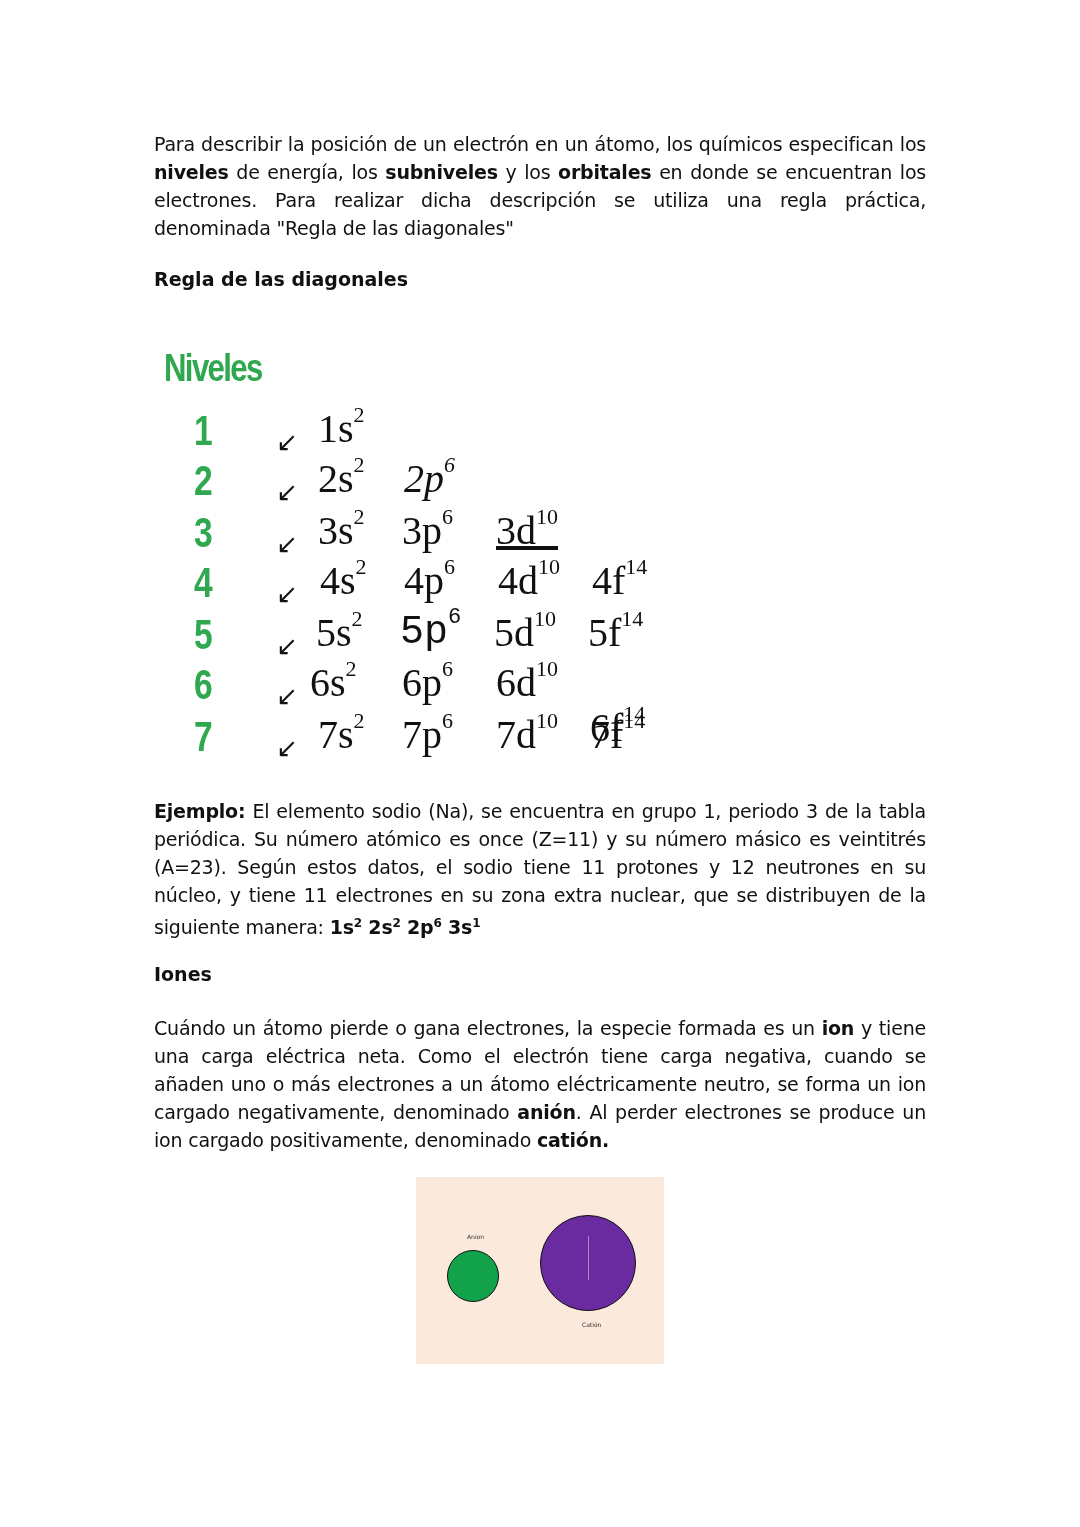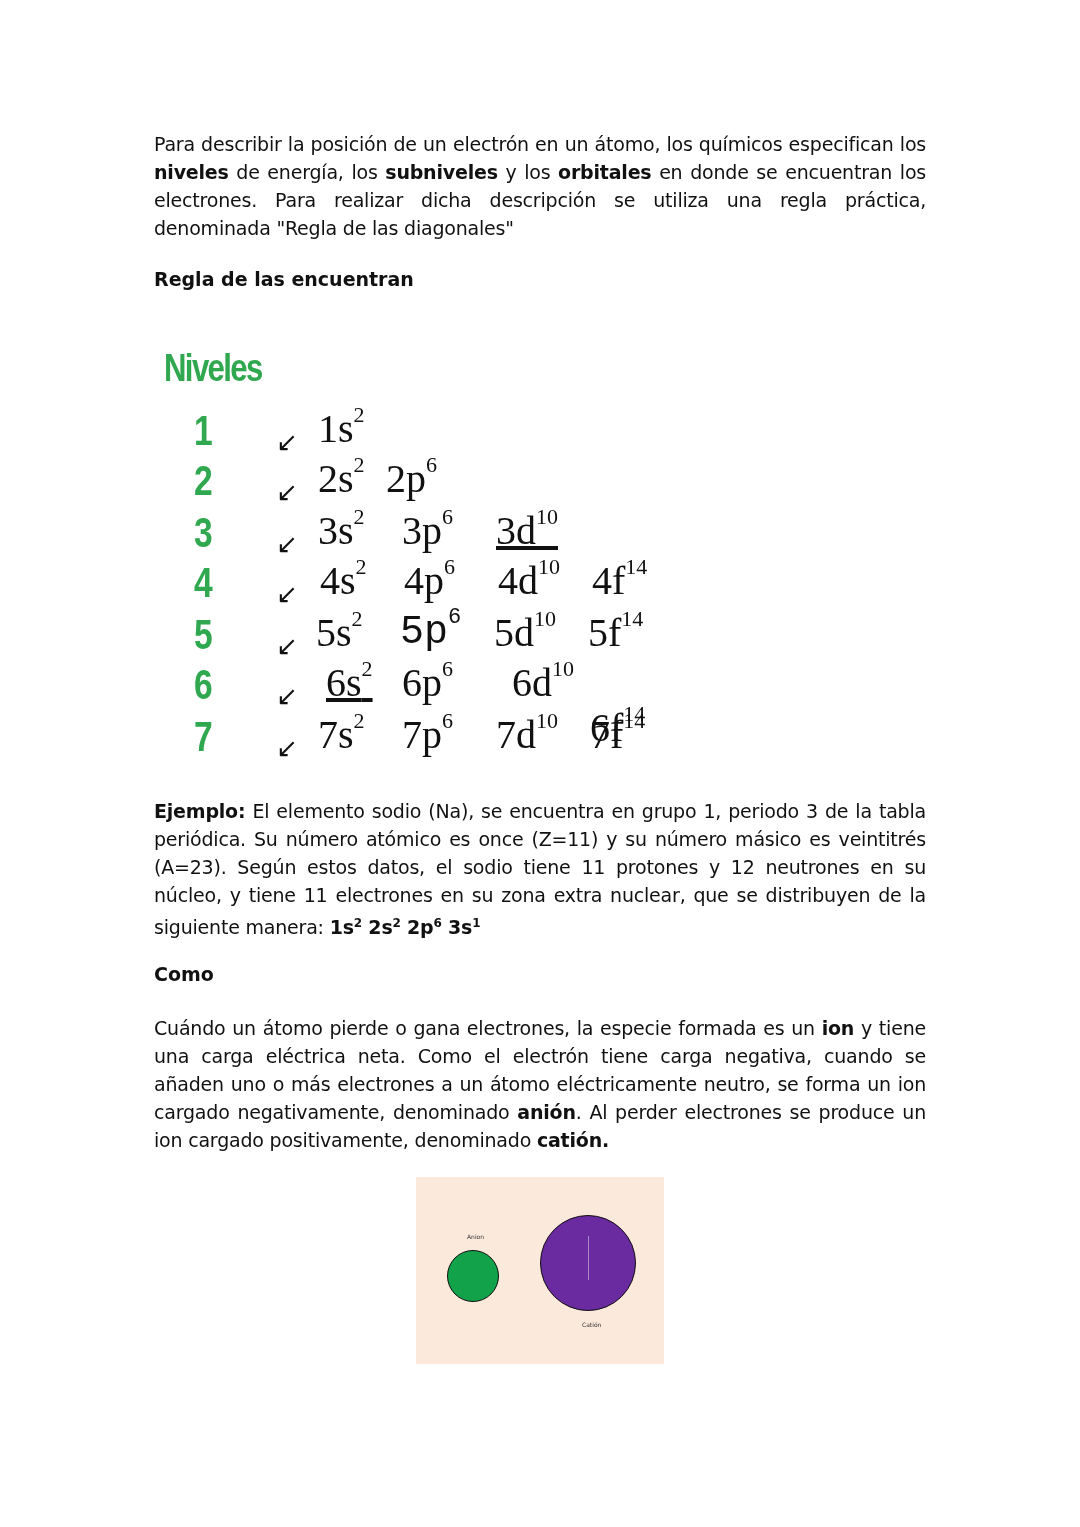--- a/index.html
+++ b/index.html
@@ -26,72 +26,72 @@
            background: #12a24a; border: 1.5px solid #111; }
   .cation { position: absolute; left: 124px; top: 38px; width: 94px; height: 94px; border-radius: 50%;
             background: #6a2aa0; border: 1.5px solid #111; }
   .cation::after { content: ""; position: absolute; left: 47px; top: 20px; width: 1px; height: 44px; background: #a98ac6; }
 </style>
 </head>
 <body>
 
 <div class="para" style="top:130px;"><span>Para describir la posición de un electrón en un átomo, los químicos especifican</span> <span>los </span><b>niveles</b><span> de energía, los </span><b>subniveles</b><span> y los </span><b>orbitales</b><span> en donde se encuentran los electrones. Para realizar dicha descripción se utiliza una regla práctica, denominada "Regla de las diagonales"</span></div>
 
-<div class="heading" style="top:268px;">Regla de las encuentran</div>
+<div class="heading" style="top:268px;">Regla de las diagonales</div>
 
 <div class="diagram" id="diagram">
   <div class="niveles-title">Niveles</div>
 <div class="lvl" style="top: 82px;">1</div>
     <div class="lvl" style="top: 132px;">2</div>
     <div class="lvl" style="top: 184px;">3</div>
     <div class="lvl" style="top: 234px;">4</div>
     <div class="lvl" style="top: 286px;">5</div>
     <div class="lvl" style="top: 336px;">6</div>
     <div class="lvl" style="top: 388px;">7</div>
     <div class="orb" style="left: 168px; top: 84px;">1s<sup>2</sup></div>
     <div class="arrow" style="left: 126px; top: 102px;">↙</div>
     <div class="orb" style="left: 168px; top: 134px;">2s<sup>2</sup></div>
-    <div class="orb" style="left: 236px; top: 134px;">2p<sup>6</sup></div>
+    <div class="orb" style="left: 254px; top: 134px; font-style: italic;">2p<sup>6</sup></div>
     <div class="arrow" style="left: 126px; top: 152px;">↙</div>
     <div class="orb" style="left: 168px; top: 186px;">3s<sup>2</sup></div>
     <div class="orb" style="left: 252px; top: 186px;">3p<sup>6</sup></div>
     <div class="orb" style="left: 346px; top: 186px; text-decoration: underline;">3d<sup>10</sup></div>
     <div class="arrow" style="left: 126px; top: 204px;">↙</div>
     <div class="orb" style="left: 170px; top: 236px;">4s<sup>2</sup></div>
     <div class="orb" style="left: 254px; top: 236px;">4p<sup>6</sup></div>
     <div class="orb" style="left: 348px; top: 236px;">4d<sup>10</sup></div>
     <div class="orb" style="left: 442px; top: 236px;">4f<sup>14</sup></div>
     <div class="arrow" style="left: 126px; top: 254px;">↙</div>
     <div class="orb" style="left: 166px; top: 288px;">5s<sup>2</sup></div>
     <div class="orb" style="left: 250px; top: 288px; font-family: Liberation Mono, monospace;">5p<sup>6</sup></div>
     <div class="orb" style="left: 344px; top: 288px;">5d<sup>10</sup></div>
     <div class="orb" style="left: 438px; top: 288px;">5f<sup>14</sup></div>
     <div class="arrow" style="left: 126px; top: 306px;">↙</div>
-    <div class="orb" style="left: 176px; top: 338px; text-decoration: underline;">6s<sup>2</sup></div>
+    <div class="orb" style="left: 160px; top: 338px;">6s<sup>2</sup></div>
     <div class="orb" style="left: 252px; top: 338px;">6p<sup>6</sup></div>
-    <div class="orb" style="left: 346px; top: 338px; margin-left: 16px;">6d<sup>10</sup></div>
+    <div class="orb" style="left: 346px; top: 338px;">6d<sup>10</sup></div>
     <div class="orb" style="left: 440px; top: 338px; margin-top: 45px;">6f<sup>14</sup></div>
     <div class="arrow" style="left: 126px; top: 356px;">↙</div>
     <div class="orb" style="left: 168px; top: 390px;">7s<sup>2</sup></div>
     <div class="orb" style="left: 252px; top: 390px;">7p<sup>6</sup></div>
     <div class="orb" style="left: 346px; top: 390px;">7d<sup>10</sup></div>
     <div class="orb" style="left: 440px; top: 390px;">7f<sup>14</sup></div>
     <div class="arrow" style="left: 126px; top: 408px;">↙</div>
     <div class="diag-line" style="width: 40px; left: 150px; top: 108px; opacity: 0;"></div>
     <div class="diag-line" style="width: 60px; left: 156px; top: 160px; opacity: 0;"></div>
     <div class="diag-line" style="width: 80px; left: 162px; top: 212px; opacity: 0;"></div>
     <div class="diag-line" style="width: 100px; left: 168px; top: 264px; opacity: 0;"></div>
     <div class="diag-line" style="width: 120px; left: 174px; top: 316px; opacity: 0;"></div>
     <div class="diag-line" style="width: 140px; left: 180px; top: 368px; opacity: 0;"></div>
     <div class="diag-line" style="width: 160px; left: 186px; top: 420px; opacity: 0;"></div>
   </div>
 
 <div class="para" style="top:797px;"><b>Ejemplo:</b><span> El elemento sodio (Na), se encuentra en grupo 1, periodo 3 de la tabla periódica. Su número atómico es once (Z=11) y su número másico es veintitrés (A=23). Según estos datos, el sodio tiene 11 protones y 12 neutrones en su núcleo, y tiene 11 electrones en su zona extra nuclear, que se distribuyen de la siguiente manera: </span><b id="config"><span>1s<sup style="font-size: 12px;">2</sup></span><span> 2s<sup style="font-size: 12px;">2</sup></span><span> 2p<sup style="font-size: 12px;">6</sup></span><span> 3s<sup style="font-size: 12px;">1</sup></span></b></div>
 
-<div class="heading" style="top:963px;">Como</div>
+<div class="heading" style="top:963px;">Iones</div>
 
 <div class="para" style="top:1014px;"><span>Cuándo un átomo pierde o gana electrones, la especie formada es un </span><b>ion</b><span> y tiene una carga eléctrica neta. Como el electrón tiene carga negativa, cuando se añaden uno o más electrones a un átomo eléctricamente neutro, se forma un ion cargado negativamente, denominado </span><b>anión</b><span>. Al perder electrones se produce un ion cargado positivamente, denominado </span><b>catión.</b></div>
 
 <div class="ions">
   <div class="ion-label" style="left:51px; top:56px;">Anion</div>
   <div class="anion"></div>
   <div class="cation"></div>
   <div class="ion-label" style="left:166px; top:144px;">Catión</div>
 </div>
 

